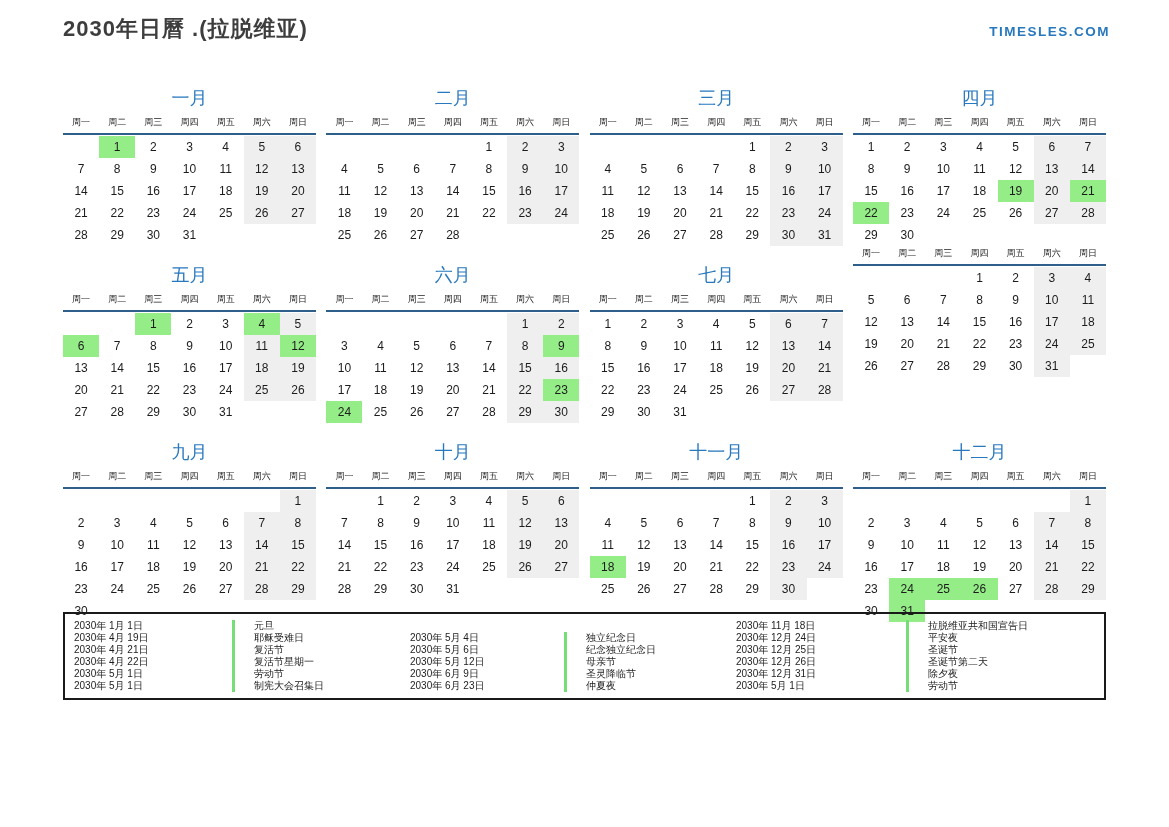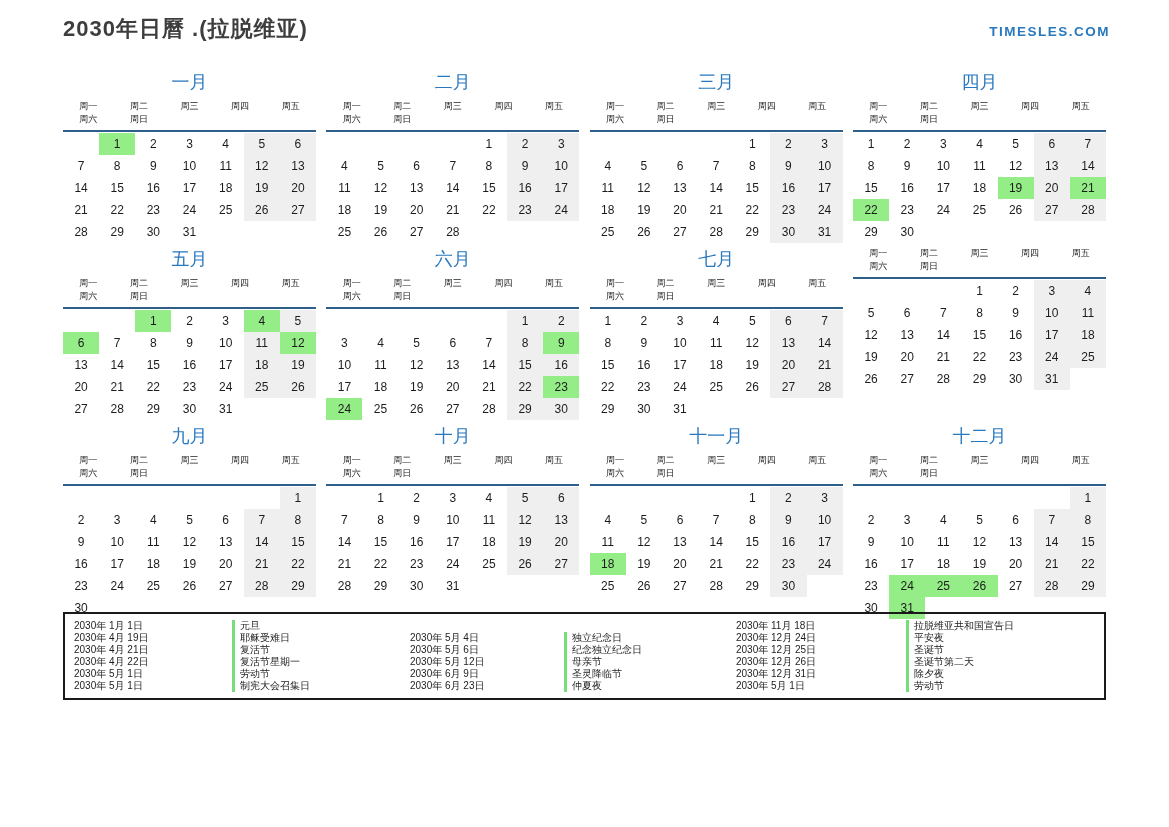--- a/index.html
+++ b/index.html
@@ -8,38 +8,38 @@
 
   .page-title{position:absolute;left:63px;top:14px;margin:0;font-size:22px;font-weight:700;
     color:#3d3d3d;letter-spacing:1px;}
   .logo{position:absolute;right:59px;top:24px;font-size:13.5px;font-weight:700;
     color:var(--blue);letter-spacing:1.5px;text-decoration:none;cursor:pointer;}
 
   .months{position:absolute;left:63px;top:70px;width:1043px;display:grid;
     grid-template-columns:repeat(4,253px);justify-content:space-between;
     grid-auto-rows:177px;}
   .month{width:253px;}
-  .mtitle{margin:0 0 6px 0;text-align:center;font-size:18px;font-weight:400;color:var(--blue);}
-  .weekdays{display:grid;grid-template-columns:repeat(5,1fr);text-align:center;
+  .mtitle{margin:16px 0 6px 0;text-align:center;font-size:18px;font-weight:400;color:var(--blue);}
+  .weekdays{display:grid;grid-template-columns:repeat(7,1fr);text-align:center;
     font-size:9px;color:#222;padding-bottom:4px;border-bottom:2px solid var(--hline);font-family:Liberation Mono, monospace;}
   .days{display:grid;grid-template-columns:repeat(7,1fr);grid-auto-rows:22px;margin-top:1px;}
   .day{font-size:12px;color:#1c1c1c;text-align:center;line-height:22px;}
   .day.weekend{background:var(--gray);}
   .day.holiday{background:var(--green);}
 
   .legend{position:absolute;left:63px;top:612px;width:1043px;height:88px;box-sizing:border-box;
     border:2px solid #1a1a1a;display:grid;grid-template-columns:336px 326px auto;
     padding:6px 4px 6px 9px;}
   .lcol{display:flex;flex-direction:column;justify-content:flex-end;}
   .lrow{display:grid;grid-template-columns:158px auto;}
   .lcol:nth-child(2) .lrow{grid-template-columns:154px auto;}
   .lcol:nth-child(3) .lrow{grid-template-columns:170px auto;}
   .ldate{font-size:10px;color:#1c1c1c;line-height:12px;}
   .lname{font-size:10px;color:#1c1c1c;line-height:12px;border-left:3px solid var(--lgreen);
-    padding-left:5px;}
+    padding-left:19px;}
 </style>
 </head>
 <body>
 
 <div class="page">
   <h1 class="page-title">2030年日曆 .(拉脱维亚)</h1>
   <a class="logo">TIMESLES.COM</a>
   <div id="months" class="months">
   <section class="month">
     <h2 class="mtitle">一月</h2>

